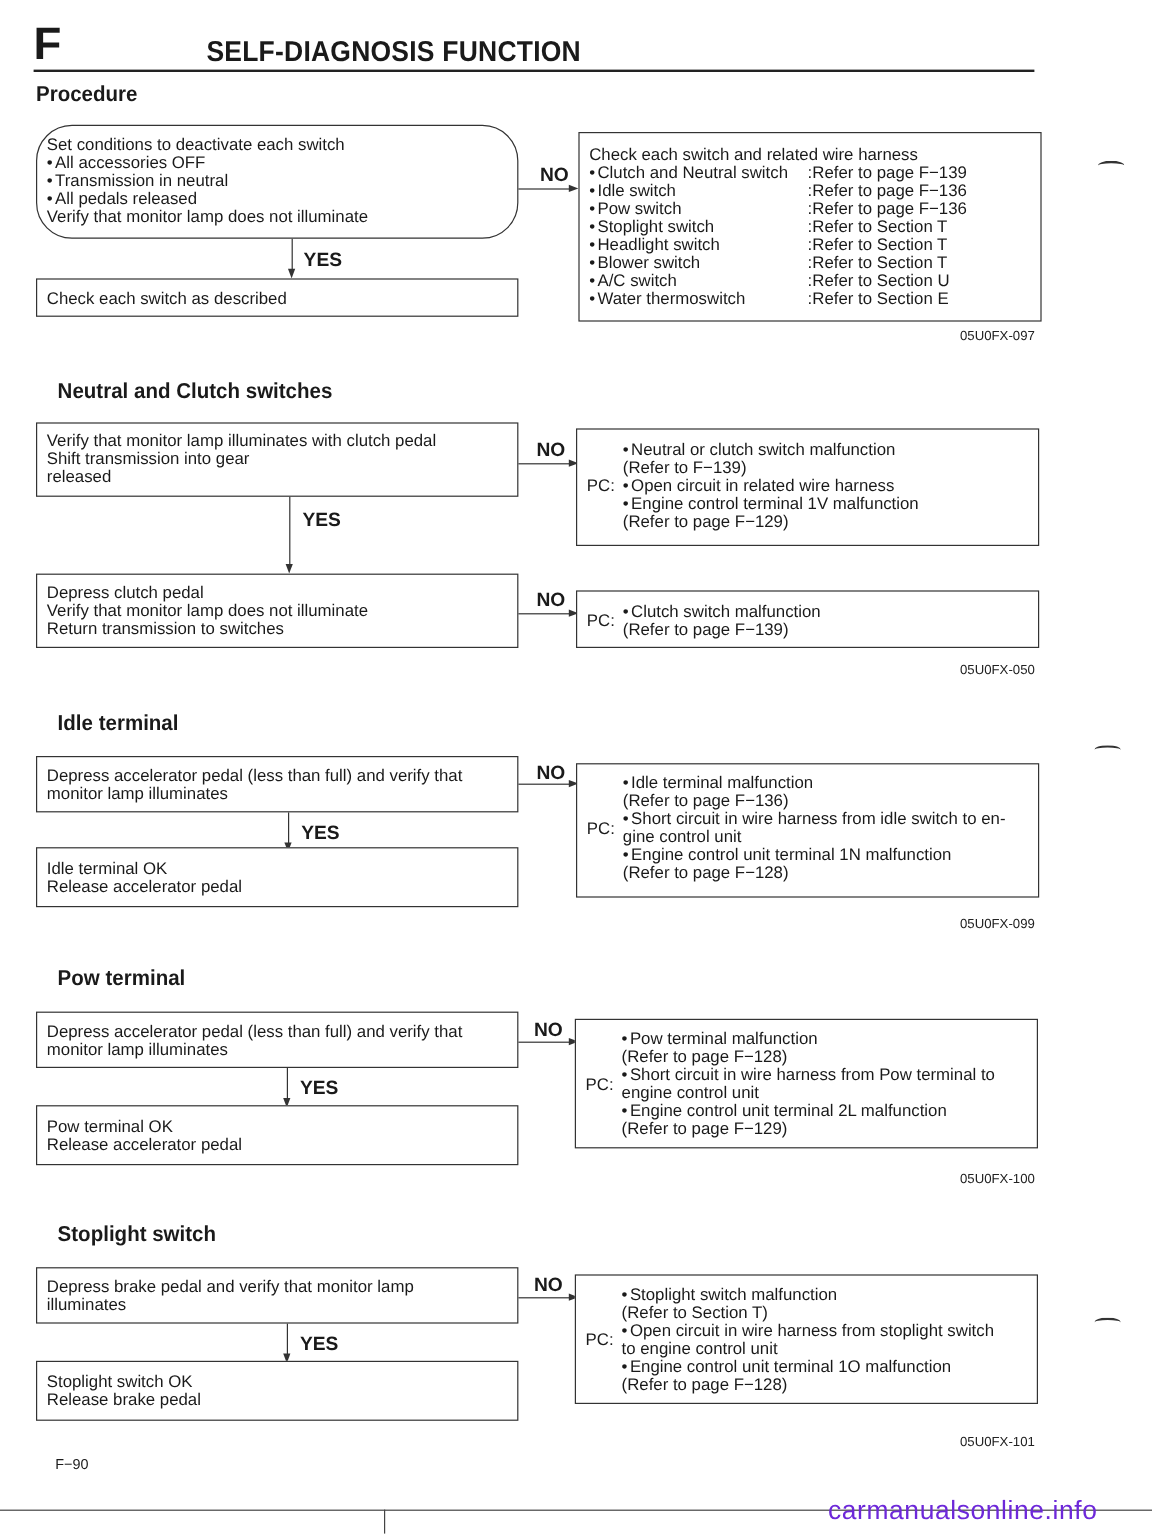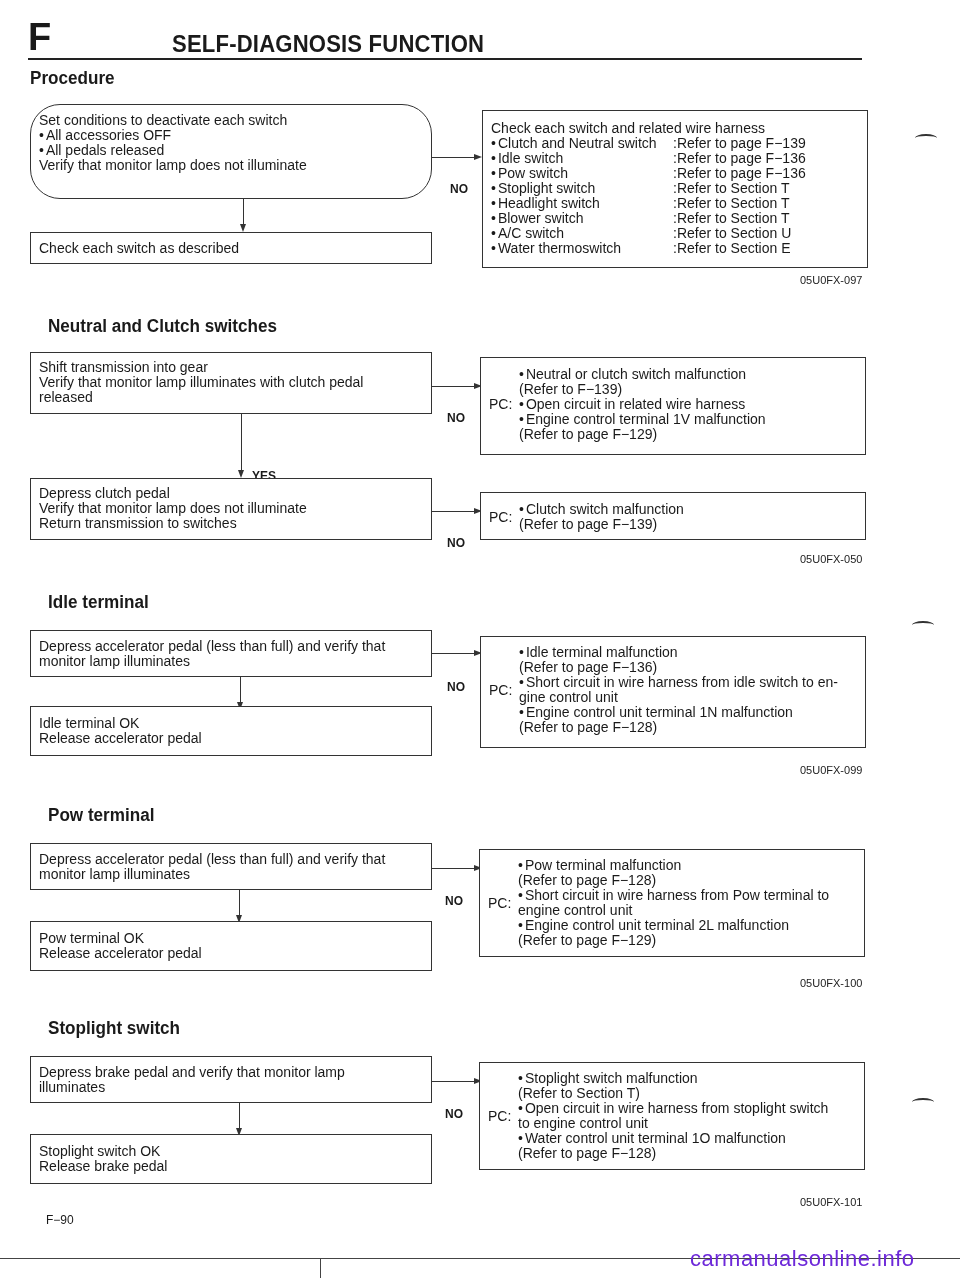--- a/index.html
+++ b/index.html
@@ -6,21 +6,21 @@
   body { width:960px; height:1279px; position:relative; overflow:hidden;
          font-family:"Liberation Sans", sans-serif; color:#1a1a1a; }
   .abs { position:absolute; }
   .section-letter { left:28px; top:18px; font-size:38px; font-weight:bold; line-height:1; }
   .page-title { left:172px; top:30px; font-size:24px; font-weight:bold; letter-spacing:0.2px; transform:scaleX(0.92); transform-origin:left; }
   .title-rule { left:28px; top:58px; width:834px; height:2px; background:#222; }
   .h2 { font-size:18px; font-weight:bold; transform:scaleX(0.95); transform-origin:left; }
   .box { position:absolute; border:1.3px solid #333; box-sizing:border-box; padding:5px 8px; font-size:14px; line-height:15px; background:#fff; }
   .box .line { display:block; white-space:nowrap; }
   .bul::before { content:"\2022"; margin-right:2px; }
-  .no-label, .yes-label { position:absolute; font-size:12px; font-weight:bold;margin-top:44px; }
+  .no-label, .yes-label { position:absolute; font-size:16px; font-weight:bold; }
   .hline { position:absolute; height:1px; background:#333; }
   .vline { position:absolute; width:1px; background:#333; }
   .arrow-r { position:absolute; width:0; height:0; border-top:3px solid transparent; border-bottom:3px solid transparent; border-left:8px solid #333; }
   .arrow-d { position:absolute; width:0; height:0; border-left:3px solid transparent; border-right:3px solid transparent; border-top:8px solid #333; }
   .code { position:absolute; font-size:11px; color:#222; }
   .pc-row { display:flex;align-items:center; }
   .pc-tag { width:30px; flex:none; }
   .ref-table { display:grid; grid-template-columns:282px auto; }
   .footer-page { left:46px; top:1213px; font-size:12px; }
   .footer-rule { left:0; top:1258px; width:960px; height:1px; background:#444; }
@@ -33,20 +33,21 @@
 
 <div class="abs section-letter">F</div>
 <div class="abs page-title">SELF-DIAGNOSIS FUNCTION</div>
 <div class="abs title-rule"></div>
 
 <div class="abs h2" style="left:30px;top:68px;">Procedure</div>
 
 <div class="box" style="left:30px;top:104px;width:402px;height:95px;padding-top:8px;border-radius:30px;">
   <span class="line">Set conditions to deactivate each switch</span>
   <span class="line bul">All accessories OFF</span>
+  <span class="line bul">Transmission in neutral</span>
   <span class="line bul">All pedals released</span>
   <span class="line">Verify that monitor lamp does not illuminate</span>
 </div>
 <div class="vline" style="left:243px;top:199px;height:29px;"></div>
 <div class="arrow-d" style="left:240px;top:224px;"></div>
 <div class="yes-label" style="left:253px;top:209px;">YES</div>
 <div class="box" style="left:30px;top:232px;width:402px;height:32px;padding-top:8px;">
   <span class="line">Check each switch as described</span>
 </div>
 
@@ -72,22 +73,22 @@
       <span>:Refer to Section U</span>
     <span class="bul">Water thermoswitch</span>
       <span>:Refer to Section E</span>
   </div>
 </div>
 <div class="code" style="left:800px;top:274px;">05U0FX-097</div>
 
 <div class="abs h2" style="left:48px;top:316px;">Neutral and Clutch switches</div>
 
 <div class="box" style="left:30px;top:352px;width:402px;height:62px;padding-top:7px;">
+  <span class="line">Verify that monitor lamp illuminates with clutch pedal</span>
   <span class="line">Shift transmission into gear</span>
-  <span class="line">Verify that monitor lamp illuminates with clutch pedal</span>
   <span class="line">released</span>
 </div>
 <div class="no-label" style="left:447px;top:367px;">NO</div>
 <div class="hline" style="left:432px;top:386px;width:44px;"></div>
 <div class="arrow-r" style="left:474px;top:383px;"></div>
 <div class="box" style="left:480px;top:357px;width:386px;height:98px;padding-top:9px;">
   <div class="pc-row">
     <span class="pc-tag">PC:</span>
     <div>
       <span class="line bul">Neutral or clutch switch malfunction</span>
@@ -198,21 +199,21 @@
 <div class="hline" style="left:432px;top:1081px;width:44px;"></div>
 <div class="arrow-r" style="left:474px;top:1078px;"></div>
 <div class="box" style="left:479px;top:1062px;width:386px;height:108px;padding-top:8px;">
   <div class="pc-row">
     <span class="pc-tag">PC:</span>
     <div>
       <span class="line bul">Stoplight switch malfunction</span>
       <span class="line">(Refer to Section T)</span>
       <span class="line bul">Open circuit in wire harness from stoplight switch</span>
       <span class="line">to engine control unit</span>
-      <span class="line bul">Water control unit terminal 1O malfunction</span>
+      <span class="line bul">Engine control unit terminal 1O malfunction</span>
       <span class="line">(Refer to page F−128)</span>
     </div>
   </div>
 </div>
 <div class="code" style="left:800px;top:1196px;">05U0FX-101</div>
 
 <div class="mark" style="left:915px;top:134px;"></div>
 <div class="mark" style="left:912px;top:621px;"></div>
 <div class="mark" style="left:912px;top:1098px;"></div>
 

